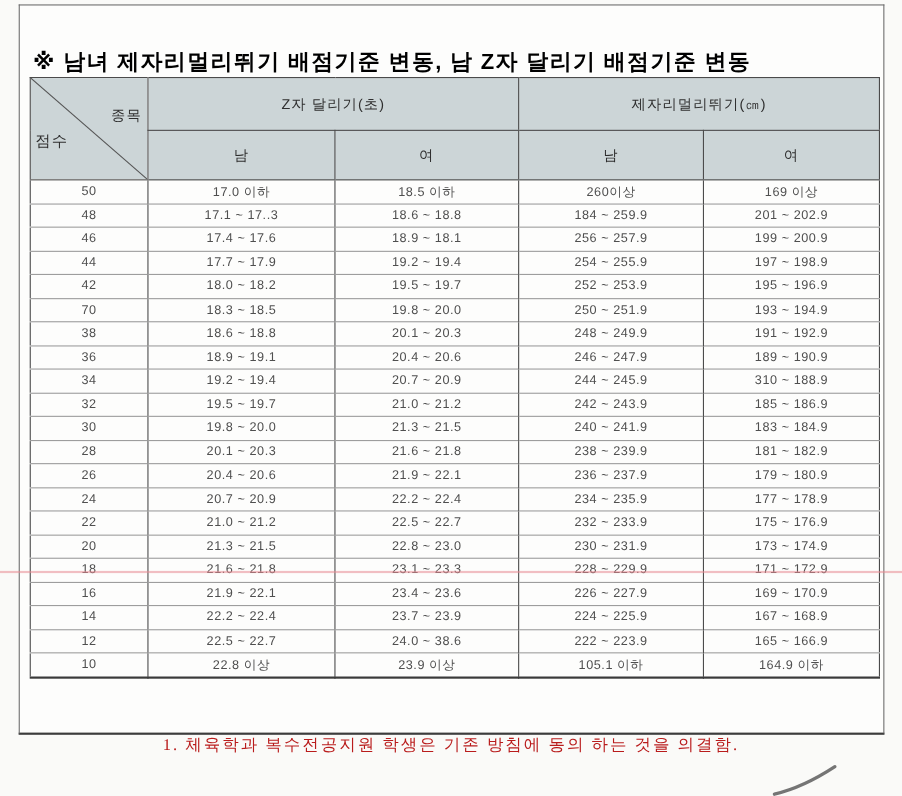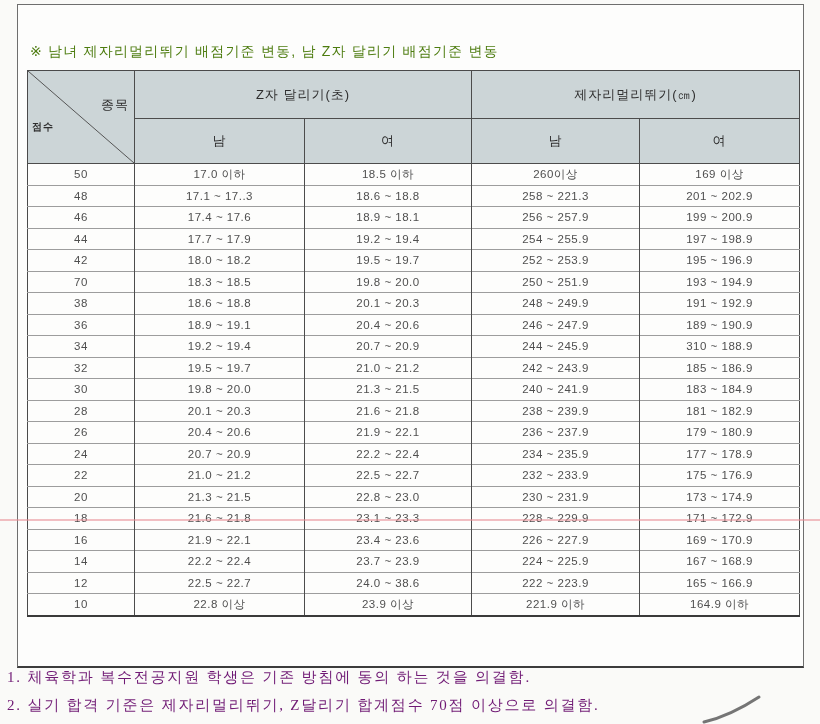--- a/index.html
+++ b/index.html
@@ -12,21 +12,21 @@
   .page { position:absolute; inset:0; }
 
   .frame {
     position:absolute; left:17px; top:4px; width:785px; height:661px;
     border:1px solid #6e6e6e; border-bottom:2px solid #3c3c3c;
     background:#fdfdfc;
   }
 
   .title {
     position:absolute; left:30px; top:43px;
-    font-size:14px; font-weight:normal; color:#4d7c0f;
+    font-size:20px; font-weight:bold; color:#000000;
     letter-spacing:1.2px; white-space:nowrap;
   }
 
   table.score {
     position:absolute; left:27px; top:70px; width:773px;
     border-collapse:collapse; table-layout:fixed;
     border:1.5px solid #4a4a4a; border-bottom:2px solid #3a3a3a;
   }
   table.score col.c0 { width:107px; }
   table.score col.c1 { width:170px; }
@@ -38,41 +38,41 @@
     background:#ccd5d7; color:#2e2e2e; font-weight:normal;
     font-size:13px; letter-spacing:1px;
     border-left:1px solid #4c4c4c; border-bottom:1px solid #4c4c4c;
     padding:0; text-align:center;
   }
   thead tr.group-row th { height:47px; }
   thead tr.sub-row th { height:44px; }
   thead th.corner { border-left:none; position:relative; padding:5px; }
   .corner svg { position:absolute; left:0; top:0; width:100%; height:100%; }
   .corner .lbl-top { position:absolute; top:25px; right:5px; font-size:13px; }
-  .corner .lbl-bottom { position:absolute; top:49px; left:4px; font-size:10px;font-weight:bold; }
+  .corner .lbl-bottom { position:absolute; top:49px; left:4px; font-size:14px; }
 
   tbody td {
     height:20.5px; text-align:center; vertical-align:middle;
     font-size:11.5px; color:#4f4f4f; letter-spacing:0.5px;
     background:#fdfdfc;
     border-left:1px solid #4c4c4c; border-top:1px solid #9d9d9d;
     padding:0;
   }
   tbody td:first-child { border-left:none; }
   tbody tr:first-child td { border-top:1px solid #4c4c4c; }
 
   .red-line {
     position:absolute; left:0; top:519px; width:820px; height:2px;
     background:rgba(231,138,146,0.55); pointer-events:none;
   }
 
   .notes {
     position:absolute; left:7px; top:668px; width:806px;
     font-family:"Liberation Serif","DejaVu Serif",serif;
-    color:#701a75; font-size:15px; letter-spacing:1.8px;
+    color:#b91c1c; font-size:15px; letter-spacing:1.8px;text-align:center;
   }
   .notes p { margin:0 0 9px 0; white-space:nowrap; }
 
   .pen-mark { position:absolute; left:690px; top:688px; width:130px; height:36px; }
 </style>
 </head>
 <body>
 
 <div class="page">
 
@@ -112,21 +112,21 @@
           <td>50</td>
           <td>17.0 이하</td>
           <td>18.5 이하</td>
           <td>260이상</td>
           <td>169 이상</td>
         </tr>
         <tr>
           <td>48</td>
           <td>17.1 ~ 17..3</td>
           <td>18.6 ~ 18.8</td>
-          <td>258 ~ 221.3</td>
+          <td>184 ~ 259.9</td>
           <td>201 ~ 202.9</td>
         </tr>
         <tr>
           <td>46</td>
           <td>17.4 ~ 17.6</td>
           <td>18.9 ~ 18.1</td>
           <td>256 ~ 257.9</td>
           <td>199 ~ 200.9</td>
         </tr>
         <tr>
@@ -245,30 +245,29 @@
           <td>12</td>
           <td>22.5 ~ 22.7</td>
           <td>24.0 ~ 38.6</td>
           <td>222 ~ 223.9</td>
           <td>165 ~ 166.9</td>
         </tr>
         <tr>
           <td>10</td>
           <td>22.8 이상</td>
           <td>23.9 이상</td>
-          <td>221.9 이하</td>
+          <td>105.1 이하</td>
           <td>164.9 이하</td>
         </tr>
       </tbody>
   </table>
 
   <div class="red-line"></div>
 
   <div class="notes">
     <p>1. 체육학과 복수전공지원 학생은 기존 방침에 동의 하는 것을 의결함.</p>
-    <p>2. 실기 합격 기준은 제자리멀리뛰기, Z달리기 합계점수 70점 이상으로 의결함.</p>
   </div>
 
   <svg class="pen-mark" viewBox="0 0 130 36">
     <path d="M 14 34 Q 40 28 69 9" stroke="#757575" stroke-width="3" fill="none" stroke-linecap="round"></path>
   </svg>
 
 </div>
 
 </body></html>

